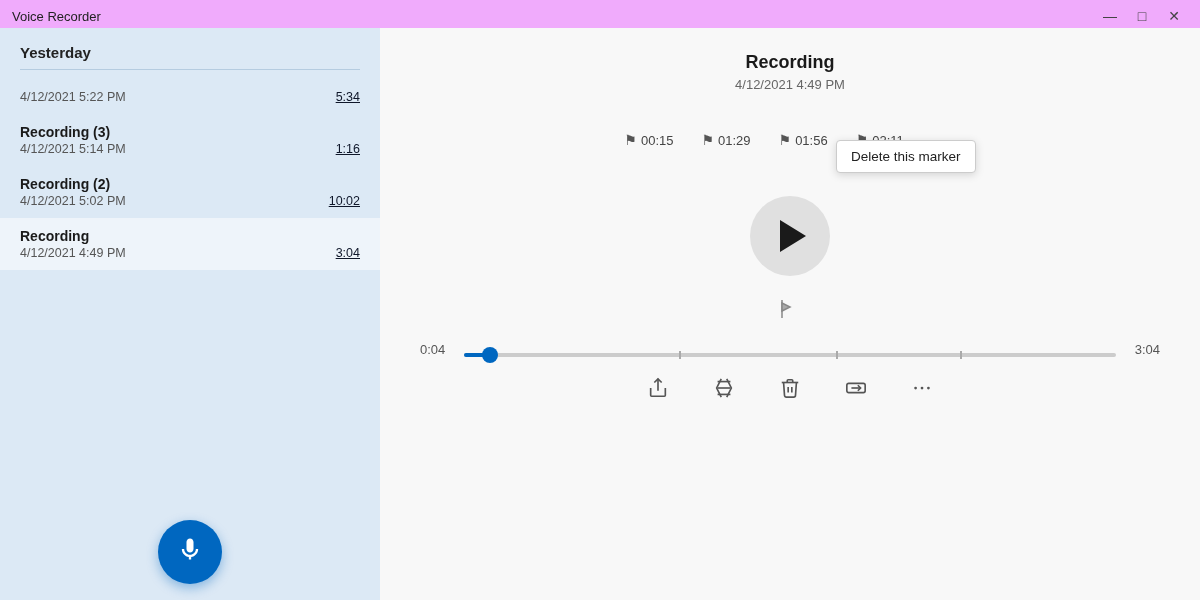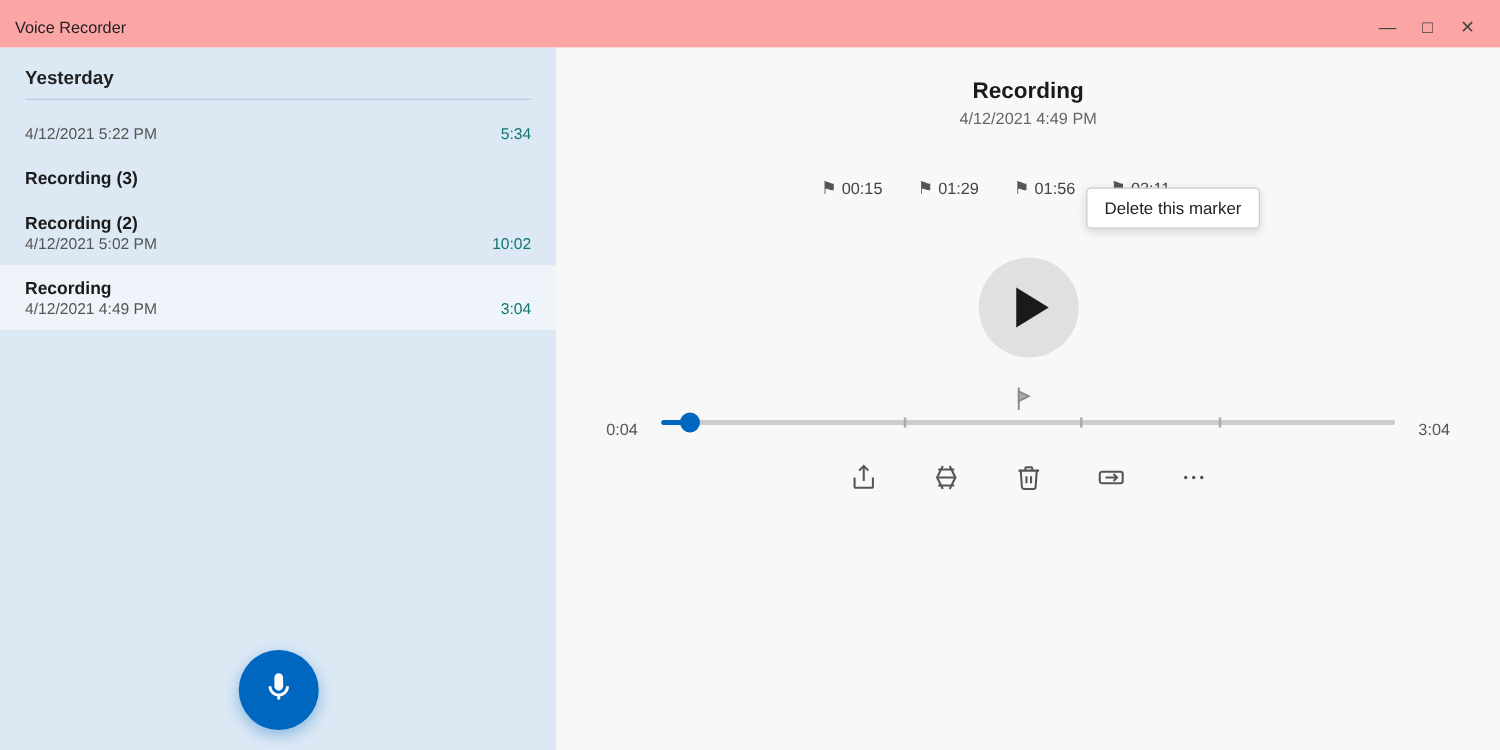--- a/index.html
+++ b/index.html
@@ -12,22 +12,22 @@
       display: flex;
       flex-direction: column;
     }
 
     
     .title-bar {
       display: flex;
       align-items: center;
       justify-content: space-between;
       padding: 8px 12px 4px 12px;
-      background: #fca5a5;
-      height: 38px;
+      background: #f0abfc;
+      height: 28px;
       flex-shrink: 0;
     }
     .title-bar-text {
       font-size: 13px;
       color: #222;
     }
     .title-bar-controls {
       display: flex;
       gap: 4px;
     }
@@ -47,21 +47,21 @@
 
     
     .main-layout {
       display: flex;
       flex: 1;
       overflow: hidden;
     }
 
     
     .sidebar {
-      width: 445px;
+      width: 380px;
       background: #dce9f5;
       display: flex;
       flex-direction: column;
       flex-shrink: 0;
       overflow: hidden;
       position: relative;
     }
     .sidebar-content {
       flex: 1;
       overflow-y: auto;
@@ -95,21 +95,22 @@
       display: flex;
       justify-content: space-between;
       margin-top: 2px;
     }
     .recording-item-date {
       font-size: 12.5px;
       color: #555;
     }
     .recording-item-duration {
       font-size: 12.5px;
-      color: #0f766e;
+      color: #0f172a;
+      text-decoration: underline;
     }
     .record-btn-container {
       position: absolute;
       bottom: 16px;
       left: 50%;
       transform: translateX(-50%);
     }
     .record-btn {
       width: 64px;
       height: 64px;
@@ -226,22 +227,23 @@
     }
     .add-marker-flag {
       font-size: 22px;
       color: #888;
       cursor: pointer;
     }
 
     
     .progress-area {
       width: 100%;
-      display: flex;
-      align-items: flex-start;
+      margin-top: 16px;
+      display: flex;
+      align-items: flex-end;
       gap: 12px;
     }
     .time-label {
       font-size: 13px;
       color: #555;
       min-width: 32px;
     }
     .time-label.end { text-align: right; }
     .progress-bar-container {
       flex: 1;
@@ -324,20 +326,24 @@
 
       <div id="recording-list">
           <div class="recording-item">
             <div class="recording-item-meta">
               <span class="recording-item-date">4/12/2021 5:22 PM</span>
               <span class="recording-item-duration">5:34</span>
             </div>
           </div>
           <div class="recording-item">
             <div class="recording-item-title">Recording (3)</div>
+            <div class="recording-item-meta">
+              <span class="recording-item-date">4/12/2021 5:14 PM</span>
+              <span class="recording-item-duration">1:16</span>
+            </div>
           </div>
           <div class="recording-item">
             <div class="recording-item-title">Recording (2)</div>
             <div class="recording-item-meta">
               <span class="recording-item-date">4/12/2021 5:02 PM</span>
               <span class="recording-item-duration">10:02</span>
             </div>
           </div>
           <div class="recording-item active">
             <div class="recording-item-title">Recording</div>

